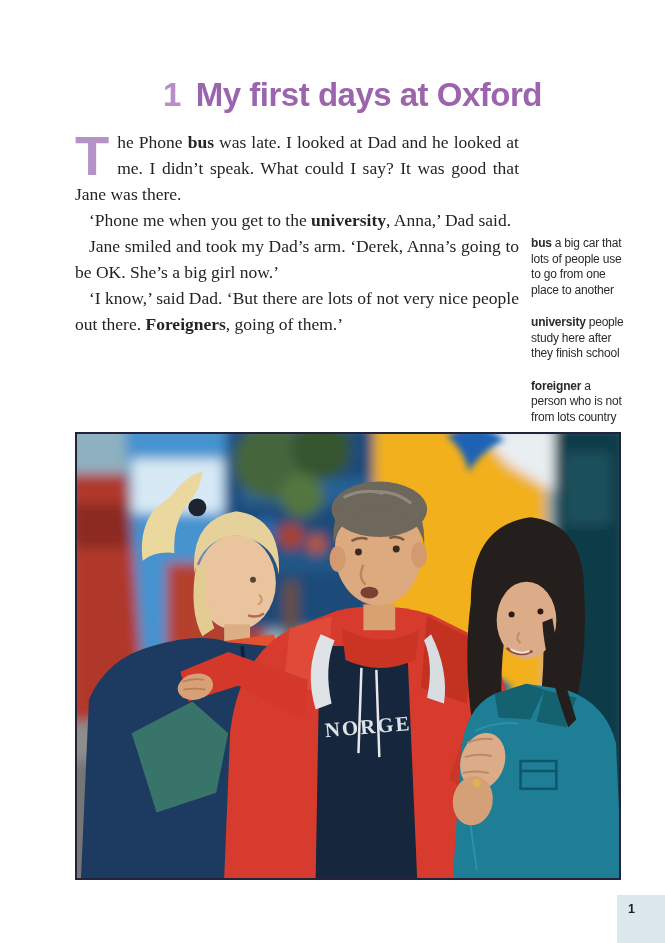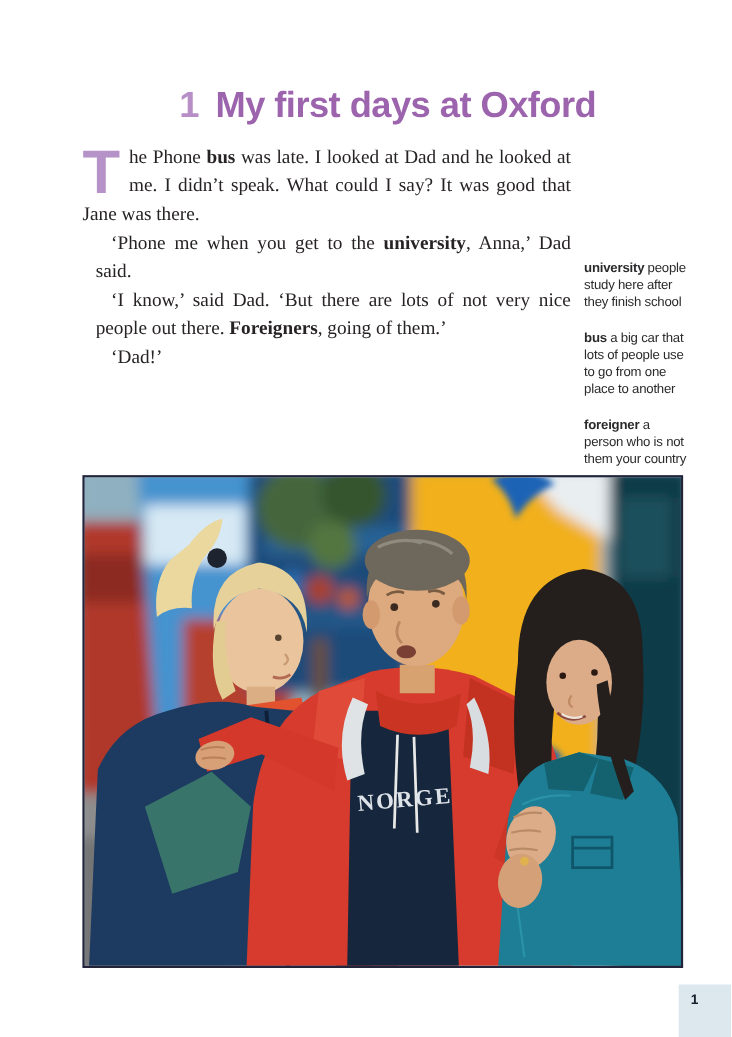--- a/index.html
+++ b/index.html
@@ -16,21 +16,21 @@
   }
   .chapter-number { color:#b78ec6; margin-right:15px; }
   .chapter-text   { color:#9d64ae; }
 
   
   .story {
     position:absolute; left:75px; top:129px; width:444px;
     font-size:17.5px; line-height:26px; color:#272324; text-align:justify;
   }
   .story p { margin:0; }
-  .story p.indent { text-indent:14px;margin-left:12px; }
+  .story p.indent { text-indent:14px; }
   .dropcap {
     float:left;
     font-family:"Liberation Sans", sans-serif; font-weight:700;
     font-size:56px; line-height:46px; color:#b592c7;
     margin:4px 8px 0 0;
   }
 
   
   .glossary {
     position:absolute; left:531px; top:236px; width:98px;
@@ -60,28 +60,28 @@
 
 <div class="page">
 
   <div class="chapter-title">
     <span class="chapter-number">1</span><span class="chapter-text">My first days at Oxford</span>
   </div>
 
   <div class="story">
     <p><span class="dropcap">T</span><span>he Phone </span><b>bus</b><span> was late. I looked at Dad and he looked at me. I didn’t speak. What could I say? It was good that Jane was there.</span></p>
     <p class="indent"><span>‘Phone me when you get to the </span><b>university</b><span>, Anna,’ Dad said.</span></p>
+    <p class="indent"><span>Jane smiled and took my Dad’s arm. ‘Derek, Anna’s going to be OK. She’s a big girl now.’</span></p>
     <p class="indent"><span>‘I know,’ said Dad. ‘But there are lots of not very nice people out there. </span><b>Foreigners</b><span>, going of them.’</span></p>
-    <p class="indent"><span>‘Dad!’</span></p>
   </div>
 
   <div class="glossary">
+    <p class="gloss-entry"><span class="gloss-term">bus</span><span>a big car that lots of people use to go from one place to another</span></p>
     <p class="gloss-entry"><span class="gloss-term">university</span><span>people study here after they finish school</span></p>
-    <p class="gloss-entry"><span class="gloss-term">bus</span><span>a big car that lots of people use to go from one place to another</span></p>
-    <p class="gloss-entry"><span class="gloss-term">foreigner</span><span>a person who is not them your country</span></p>
+    <p class="gloss-entry"><span class="gloss-term">foreigner</span><span>a person who is not from lots country</span></p>
   </div>
 
   <div class="photo-frame">
     <svg viewBox="0 0 545 448" preserveAspectRatio="none">
       <defs>
         <filter id="blur6" x="-20%" y="-20%" width="140%" height="140%">
             <feGaussianBlur stdDeviation="6"></feGaussianBlur>
           </filter>
         <filter id="blur3" x="-20%" y="-20%" width="140%" height="140%">
             <feGaussianBlur stdDeviation="3"></feGaussianBlur>

